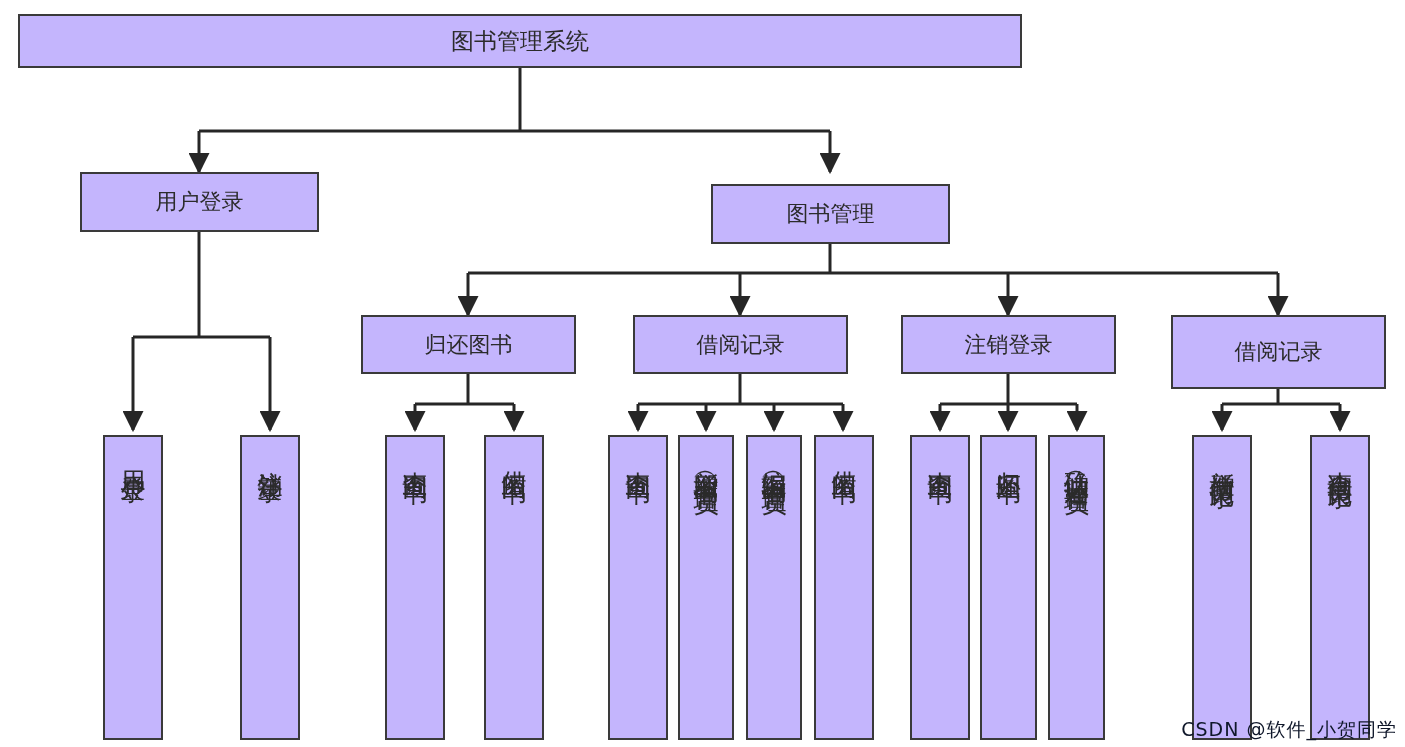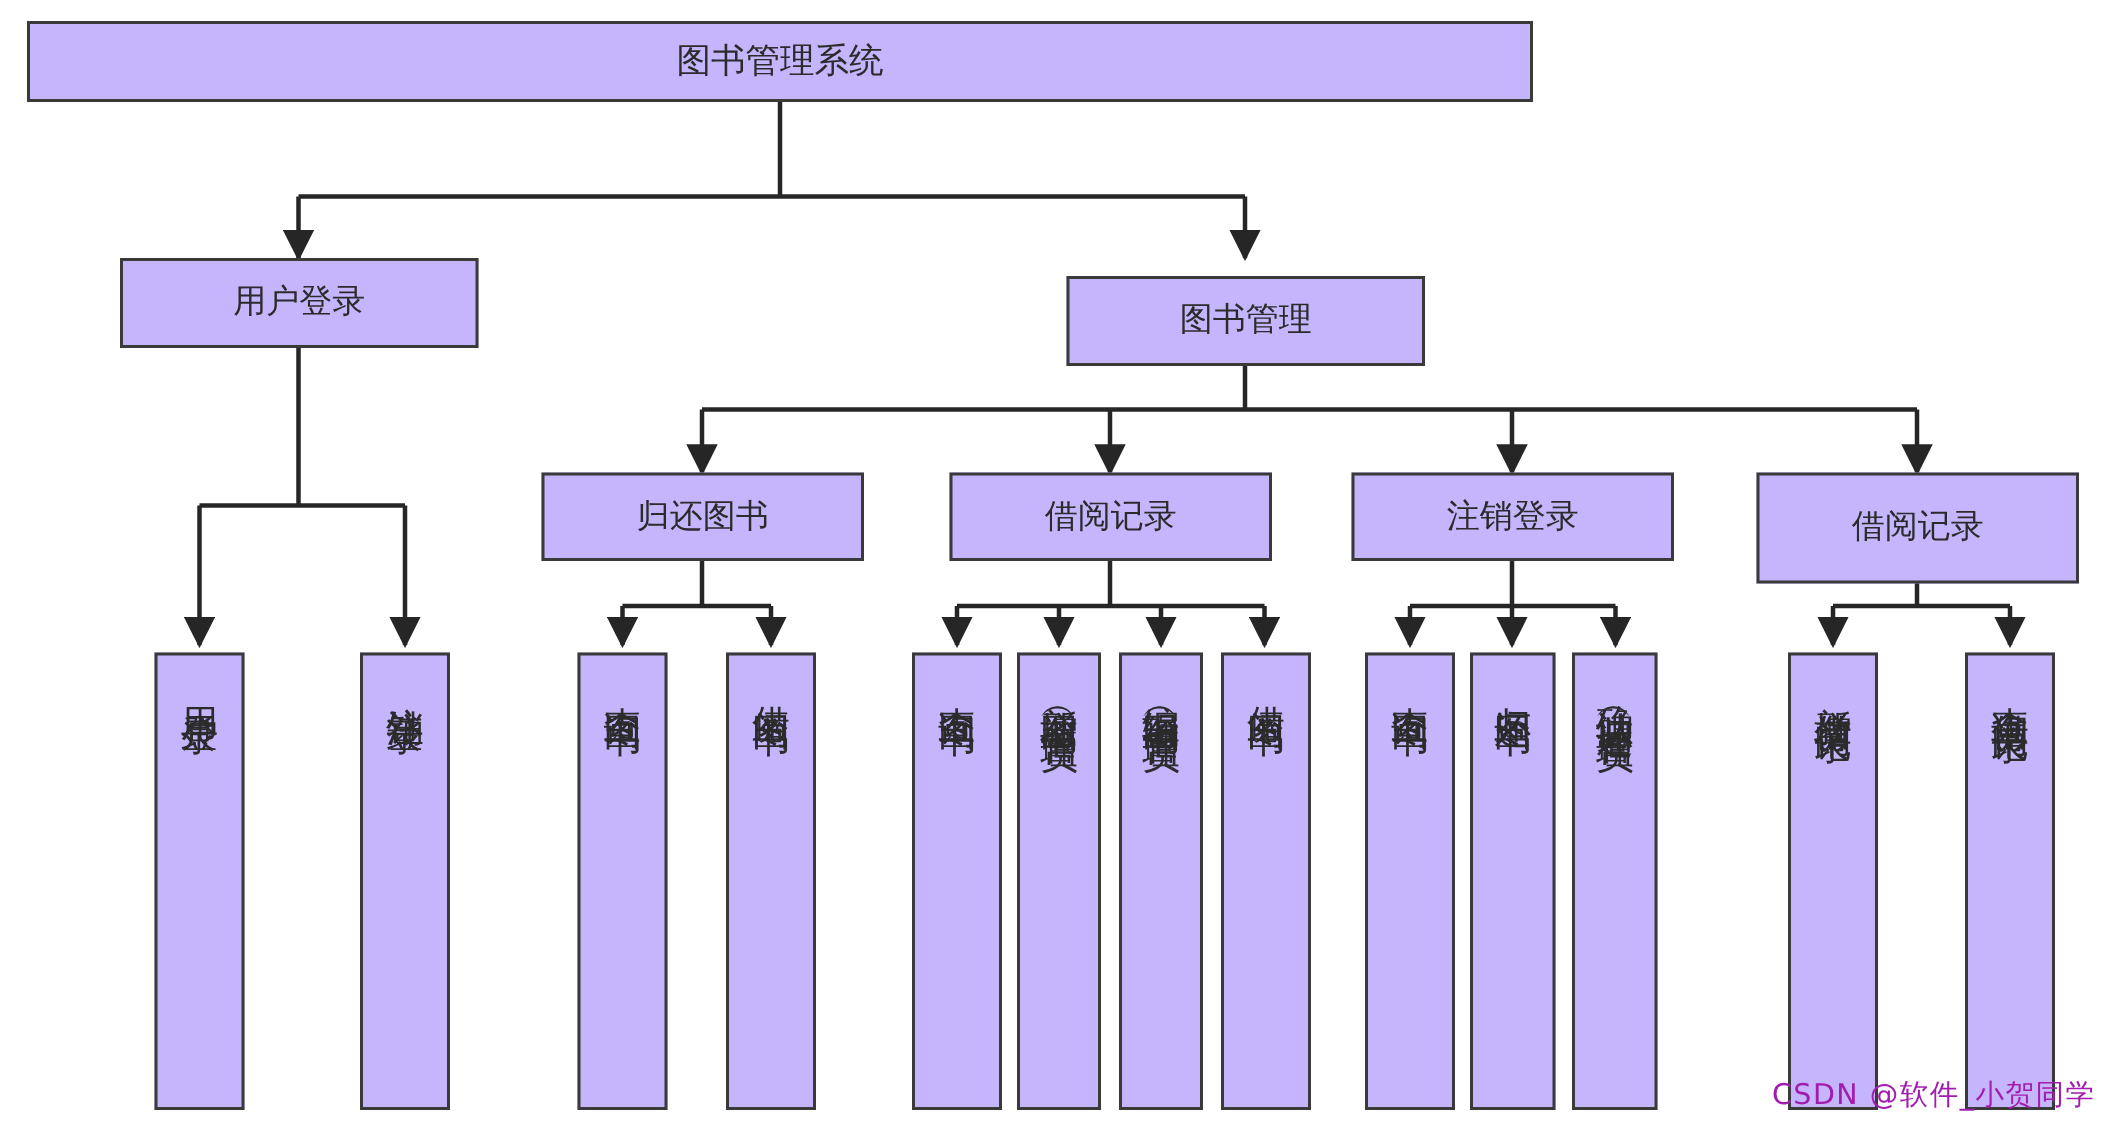--- a/index.html
+++ b/index.html
@@ -41,21 +41,21 @@
     font-size:25px;
     letter-spacing:3px;
     line-height:1;
     white-space:nowrap;
   }
   .watermark{
     position:absolute;
     right:8px;
     bottom:4px;
     font-size:19px;
-    color:#a21caf;
+    color:#0f172a;
     white-space:nowrap;
     letter-spacing:1px;
     pointer-events:none;
   }
 </style>
 </head>
 <body>
 
 <div id="stage">
 

